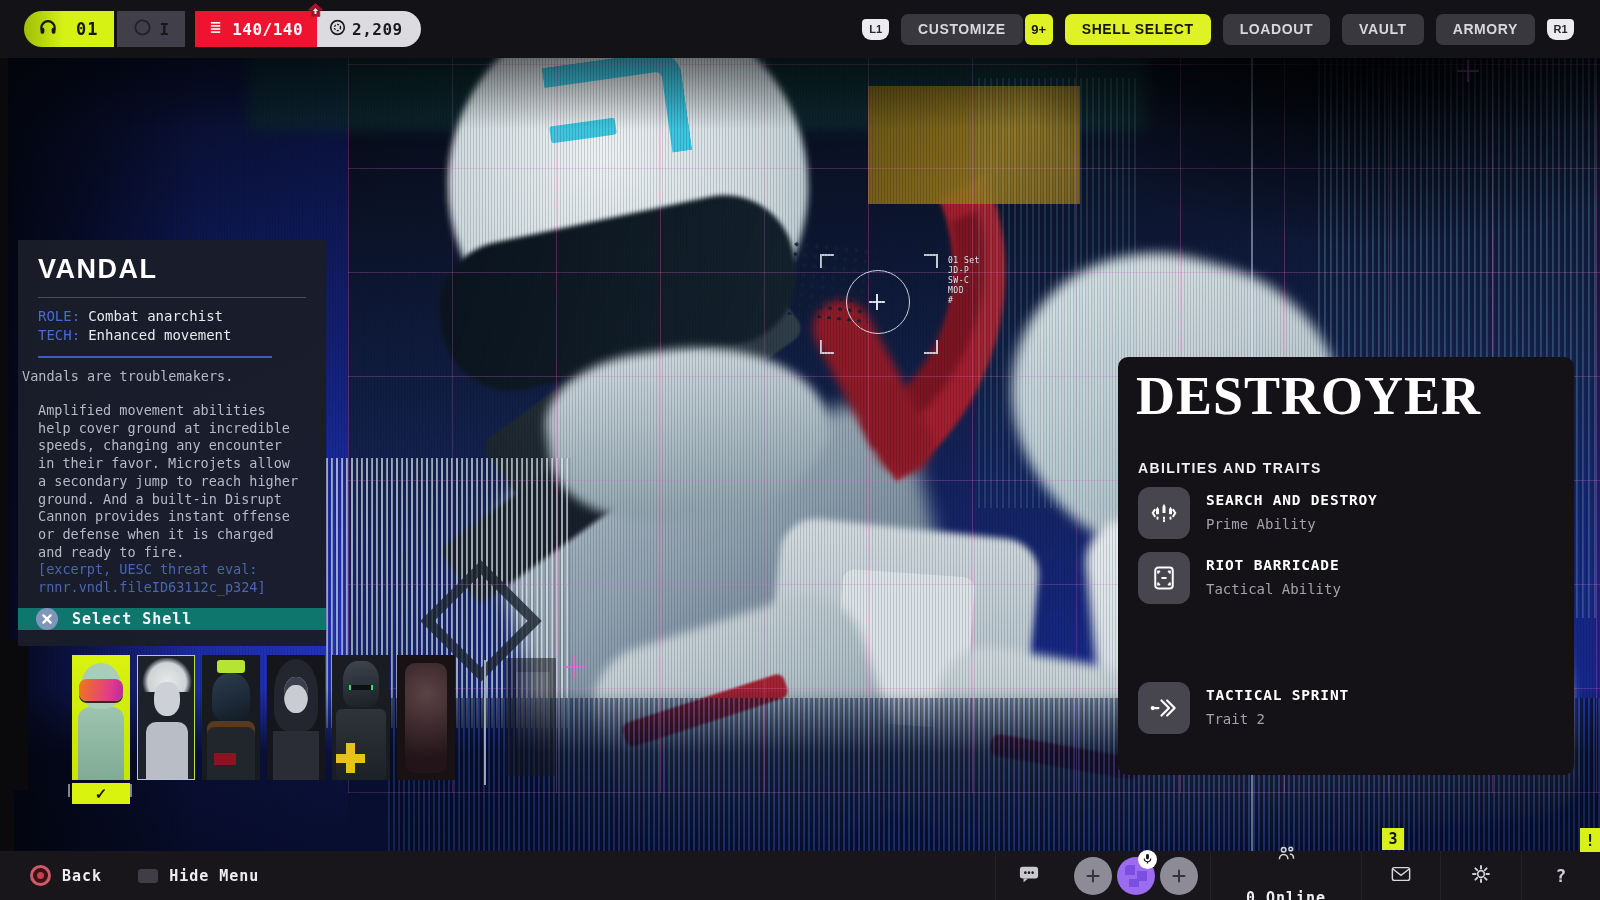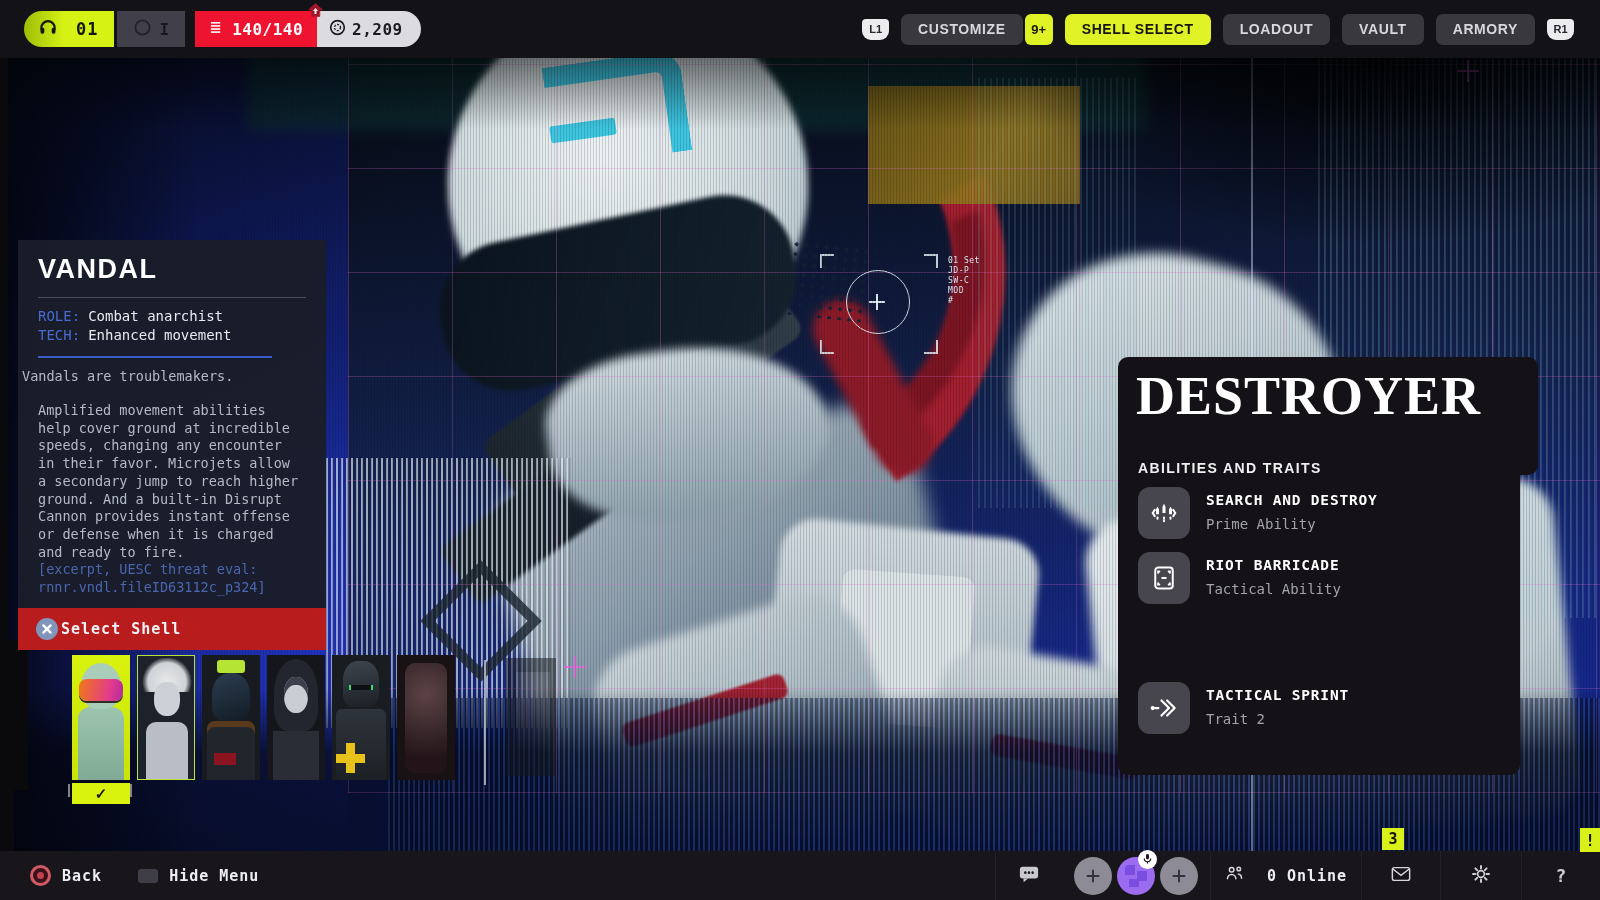--- a/index.html
+++ b/index.html
@@ -97,26 +97,26 @@
   #shell-panel{position:absolute;left:18px;top:240px;width:308px;height:406px;background:rgba(26,29,41,.97);z-index:20;}
   #shell-panel .title{position:absolute;left:20px;top:14px;font-size:27px;font-weight:800;color:#fff;letter-spacing:1.5px;}
   .div1{position:absolute;left:20px;top:57px;width:268px;height:1px;background:#474c59;}
   .kv{position:absolute;left:20px;font-size:14px;font-family:"DejaVu Sans Mono",monospace;}
   .kv .k{color:#4a6ad0;}
   .kv .v{color:#e8eaee;margin-left:8px;}
   .div2{position:absolute;left:20px;top:116px;width:234px;height:2px;background:#3a5bc4;}
   .tagline{position:absolute;left:4px;top:128px;font-size:13.5px;color:#b4bac6;font-family:"DejaVu Sans Mono",monospace;}
   .desc{position:absolute;left:20px;top:162px;width:262px;font-size:13.5px;line-height:17.7px;color:#b4bac6;font-family:"DejaVu Sans Mono",monospace;}
   .excerpt{position:absolute;left:20px;top:321px;width:262px;font-size:13.5px;line-height:17.7px;color:#4b66ae;font-family:"DejaVu Sans Mono",monospace;}
-  .action-bar{position:absolute;left:0;top:368px;width:100%;height:42px;background:#b91c1c;display:flex;align-items:center;gap:3px;padding-left:18px;box-sizing:border-box;}
+  .action-bar{position:absolute;left:0;top:368px;width:100%;height:22px;background:#0f766e;display:flex;align-items:center;gap:14px;padding-left:18px;box-sizing:border-box;}
   .xbtn{width:22px;height:22px;border-radius:50%;background:#8194ba;display:flex;align-items:center;justify-content:center;flex:0 0 auto;}
   .action-lbl{font-size:15px;font-weight:700;color:#f2f3f6;letter-spacing:1px;font-family:"DejaVu Sans Mono",monospace;}
 
   
-  #abilities-panel{position:absolute;left:1118px;top:357px;width:402px;height:418px;background:#141216;border-radius:10px;z-index:20;}
+  #abilities-panel{position:absolute;left:1118px;top:357px;width:456px;height:418px;background:#141216;border-radius:10px;z-index:20;}
   #abilities-tab{position:absolute;left:1514px;top:357px;width:24px;height:118px;background:#141216;border-radius:0 10px 10px 0;z-index:19;}
   #abilities-panel .title{position:absolute;left:18px;top:8px;font-family:"Liberation Serif",serif;font-weight:600;font-size:54px;color:#fff;letter-spacing:1px;}
   #abilities-panel .section{position:absolute;left:20px;top:103px;font-size:14px;font-weight:800;color:#f0f0f2;letter-spacing:1.4px;}
   .ab-row{position:absolute;left:20px;width:360px;height:52px;}
   .ab-ico{position:absolute;left:0;top:0;width:52px;height:52px;background:#47454e;border-radius:12px;display:flex;align-items:center;justify-content:center;}
   .ab-name{position:absolute;left:68px;top:5px;font-size:14.5px;font-weight:700;color:#fff;letter-spacing:.8px;font-family:"DejaVu Sans Mono",monospace;}
   .ab-type{position:absolute;left:68px;top:29px;font-size:14px;color:#a2a2ac;font-family:"DejaVu Sans Mono",monospace;}
 
   
   #thumbs{position:absolute;left:72px;top:655px;display:flex;align-items:flex-start;z-index:15;}
@@ -515,21 +515,21 @@
         <div class="avatar av-gray">
           <svg width="16" height="16" viewBox="0 0 16 16">
               <g stroke="#35343c" stroke-width="2" stroke-linecap="round">
                 <line x1="8" y1="2.5" x2="8" y2="13.5"></line>
                 <line x1="2.5" y1="8" x2="13.5" y2="8"></line>
               </g>
             </svg>
         </div>
       </div>
       <div class="fsep"></div>
-      <div class="bb-cell" style="width:150px;gap:23px;">
+      <div class="bb-cell" style="width:150px;gap:23px;flex-direction:column;">
         <span>
           <svg width="19" height="17" viewBox="0 0 20 18" fill="none" stroke="#d6d7dc" stroke-width="1.6">
               <circle cx="7" cy="5" r="2.4"></circle>
               <path d="M2.5 15c0-3 2-5 4.5-5s4.5 2 4.5 5"></path>
               <circle cx="14.5" cy="4.2" r="1.9"></circle>
               <path d="M13.5 9.6c2.3.2 4 2.2 4 4.9"></path>
             </svg>
         </span>
         <span class="bb-lbl">0 Online</span>
       </div>

